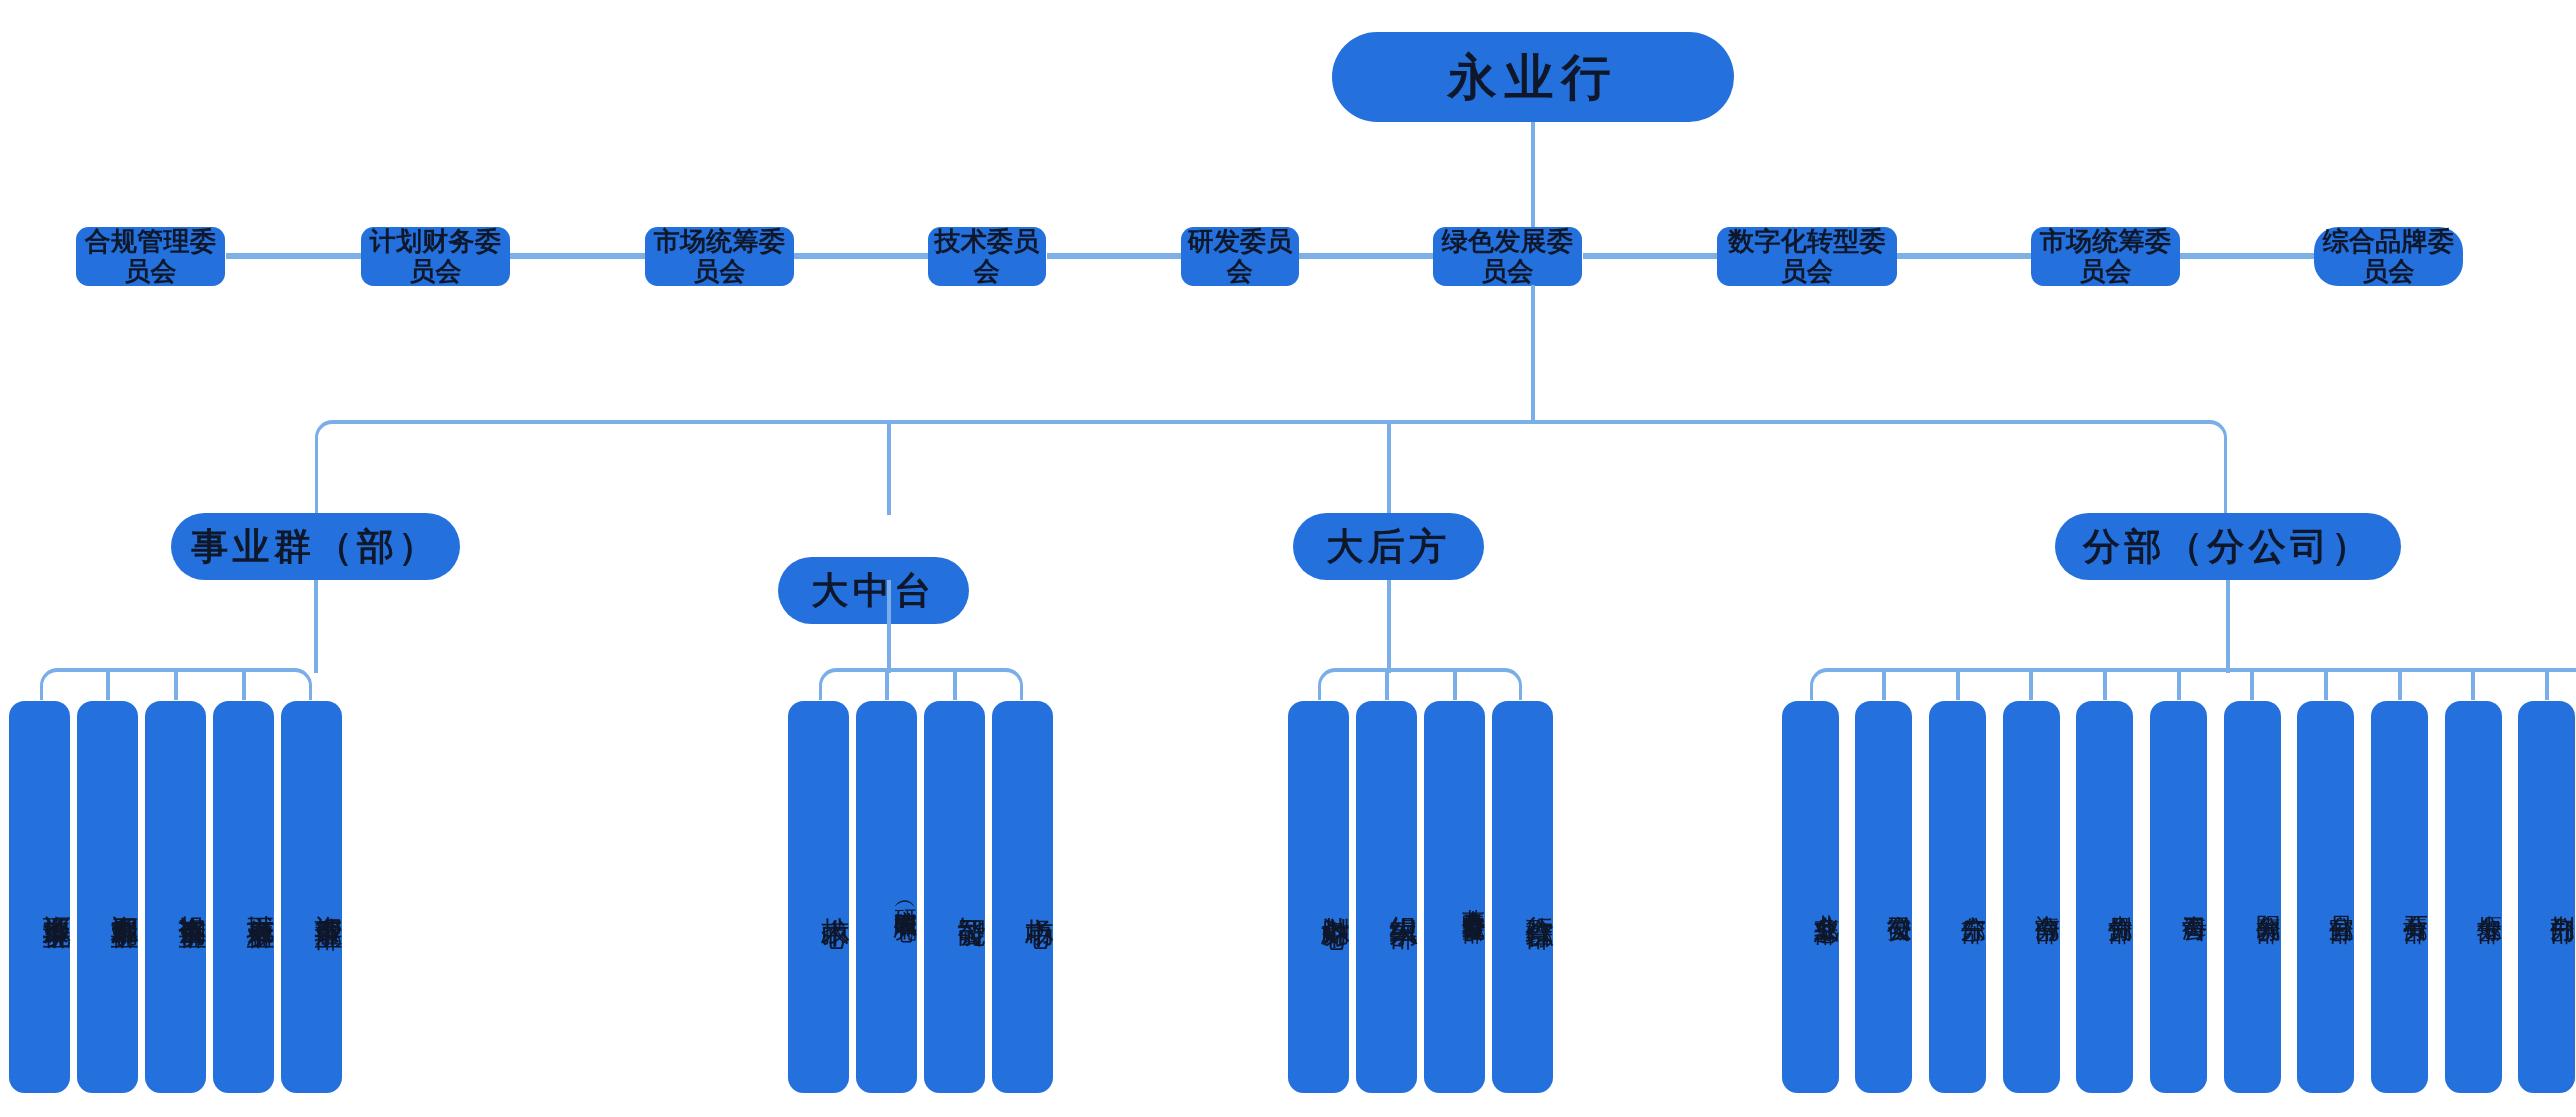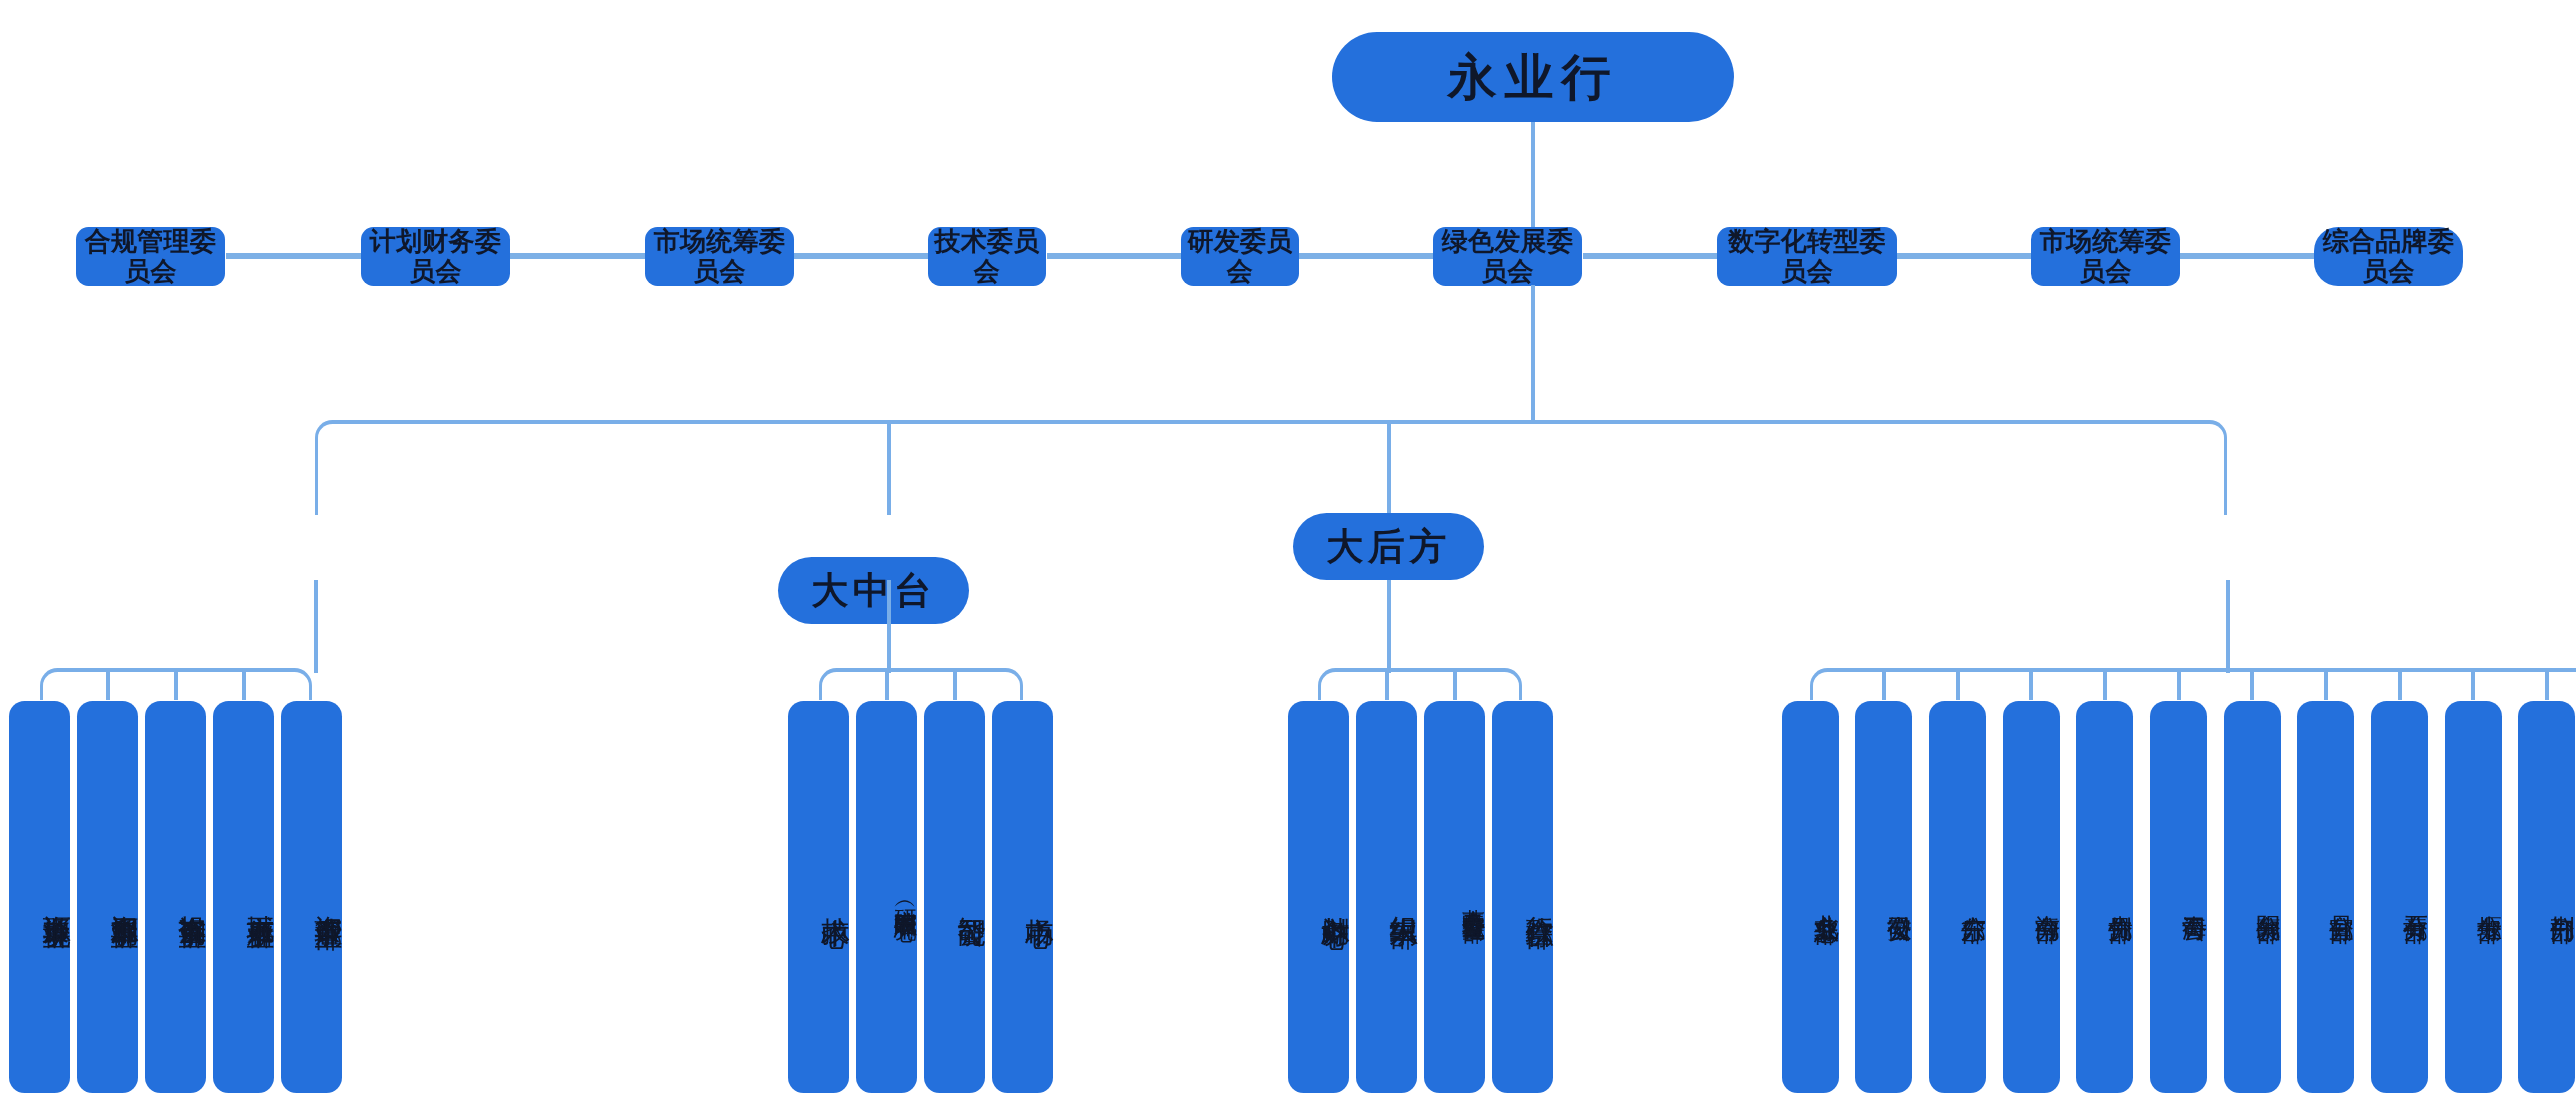--- a/index.html
+++ b/index.html
@@ -99,22 +99,24 @@
     <div class="cm-link" style="left: 1583px; top: 253px; width: 134px;"></div>
     <div class="node cmte" style="left: 1717px; width: 180px;">数字化转型委员会</div>
     <div class="cm-link" style="left: 1897px; top: 253px; width: 134px;"></div>
     <div class="node cmte" style="left: 2031px; width: 149px;">市场统筹委员会</div>
     <div class="cm-link" style="left: 2180px; top: 253px; width: 134px;"></div>
     <div class="node cmte" style="left: 2314px; width: 149px; border-radius: 24px;">综合品牌委员会</div>
     <div class="ln vl" style="left: 1531px; top: 285px; height: 137px;"></div>
     <div class="bus" style="left: 315px; top: 420px; width: 1912px; height: 95px;"></div>
     <div class="ln vl" style="left: 887px; top: 420px; height: 95px;"></div>
     <div class="ln vl" style="left: 1387px; top: 420px; height: 95px;"></div>
+    <div class="node grp" style="left: 171px; width: 289px;">事业群（部）</div>
     <div class="node grp" style="left: 778px; width: 191px; margin-top: 44px;">大中台</div>
     <div class="node grp" style="left: 1293px; width: 191px;">大后方</div>
+    <div class="node grp" style="left: 2055px; width: 346px;">分部（分公司）</div>
     <div class="bus" style="left: 40px; top: 668px; width: 272px; height: 32px;"></div>
     <div class="ln vl" style="left: 106px; top: 668px; height: 32px;"></div>
     <div class="ln vl" style="left: 174px; top: 668px; height: 32px;"></div>
     <div class="ln vl" style="left: 242px; top: 668px; height: 32px;"></div>
     <div class="ln vl" style="left: 314px; top: 580px; height: 93px;"></div>
     <div class="node leaf" style="left: 9.3px; top: 701px; width: 61px; height: 392px;">资源环境事业群</div>
     <div class="node leaf" style="left: 77px; top: 701px; width: 61px; height: 392px;">资源利用事业群</div>
     <div class="node leaf" style="left: 145px; top: 701px; width: 61px; height: 392px;">投资咨询事业群</div>
     <div class="node leaf" style="left: 213px; top: 701px; width: 61px; height: 392px;">城市更新事业群</div>
     <div class="node leaf" style="left: 281px; top: 701px; width: 61px; height: 392px;">资产管理事业部</div>

